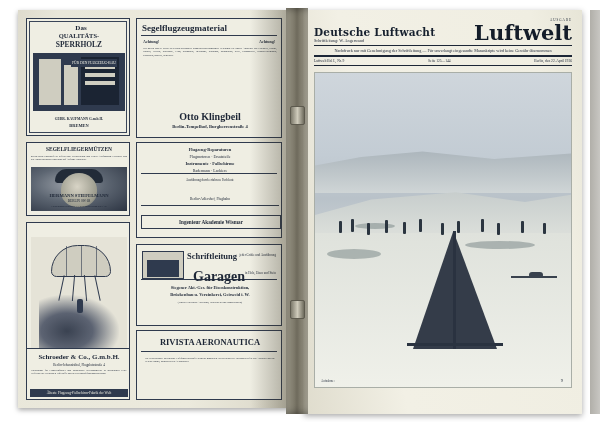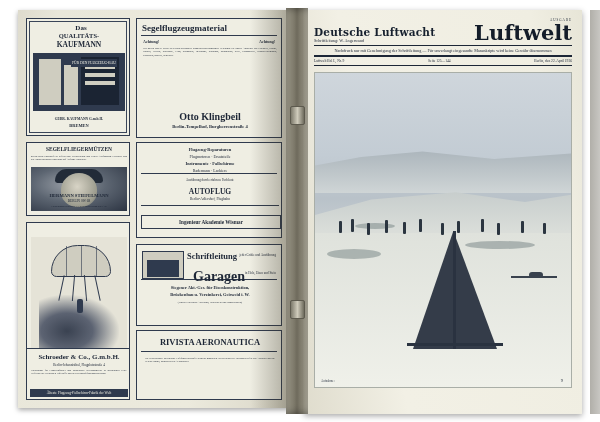--- a/index.html
+++ b/index.html
@@ -111,21 +111,21 @@
 
 <div class="scan">
   <div class="spread">
 
     <div class="page left">
 
       <div class="ad" id="ad-sperrholz">
         <div class="inner"></div>
         <div class="tc bold" style="position:absolute;left:4px;top:5px;width:100px;font-size:7px;">Das</div>
         <div class="tc bold" style="position:absolute;left:4px;top:13px;width:96px;font-size:6.5px;">QUALITÄTS-</div>
-        <div class="tc bold" style="position:absolute;left:4px;top:21px;width:96px;font-size:7.5px;">KAUFMANN</div>
+        <div class="tc bold" style="position:absolute;left:4px;top:21px;width:96px;font-size:7.5px;">SPERRHOLZ</div>
 
         <div class="sp-art">
           <div class="sp-panel" style="left:6px;top:6px;width:22px;height:46px;"></div>
           <div class="sp-panel" style="left:31px;top:12px;width:14px;height:40px;"></div>
           <div class="sp-dark" style="left:48px;top:4px;width:38px;height:48px;"></div>
           <div class="sp-panel" style="left:52px;top:10px;width:30px;height:6px;"></div>
           <div class="sp-panel" style="left:52px;top:20px;width:30px;height:4px;"></div>
           <div class="sp-panel" style="left:52px;top:28px;width:30px;height:4px;"></div>
         </div>
         <div class="blockfill tc" style="position:absolute;left:44px;top:40px;width:46px;font-size:3.6px;line-height:4.4px;padding:2px 0;">FÜR DEN FLUGZEUG-BAU</div>
@@ -181,21 +181,20 @@
         <div class="tc bold" style="position:absolute;left:5px;top:105px;width:136px;font-size:4.6px;">Berlin-Tempelhof, Burgherrenstraße 4</div>
       </div>
 
       <div class="ad" id="ad-klingbeil">
         <div class="tc bold" style="position:absolute;left:4px;top:4px;width:138px;font-size:4.4px;">Flugzeug-Reparaturen</div>
         <div class="tc" style="position:absolute;left:4px;top:11px;width:138px;font-size:4px;">Flugmotoren · Ersatzteile</div>
         <div class="tc bold" style="position:absolute;left:4px;top:18px;width:138px;font-size:4.4px;">Instrumente · Fallschirme</div>
         <div class="tc" style="position:absolute;left:4px;top:25px;width:138px;font-size:4px;">Rademann · Lackiere</div>
         <div class="rule" style="margin-top:30px;"></div>
         <div class="tc tiny2" style="position:absolute;left:4px;top:36px;width:138px;">Ausführung durch erfahrene Fachleute</div>
-        <div class="tc bold" style="position:absolute;left:4px;top:44px;width:138px;font-size:7.5px;">AUTOFLUG</div>
         <div class="tc" style="position:absolute;left:4px;top:54px;width:138px;font-size:3.6px;">Berlin-Adlershof, Flugbahn</div>
         <div style="position:absolute;left:4px;top:62px;width:138px;height:1px;background:#2f3a4e;"></div>
         <div class="tc bold" style="position:absolute;left:4px;top:72px;width:138px;font-size:5.2px;border:1px solid #2f3a4e;padding:3px 0;">Ingenieur Akademie Wismar</div>
       </div>
 
       <div class="ad" id="ad-flughallen">
         <div class="hangar"></div>
         <div class="bold" style="position:absolute;left:50px;top:6px;font-size:8.5px;">Schriftleitung</div>
         <div class="bold" style="position:absolute;left:56px;top:24px;font-size:14px;">Garagen</div>
         <div style="position:absolute;right:5px;top:8px;font-size:3.2px;">jeder Größe und Ausführung</div>

